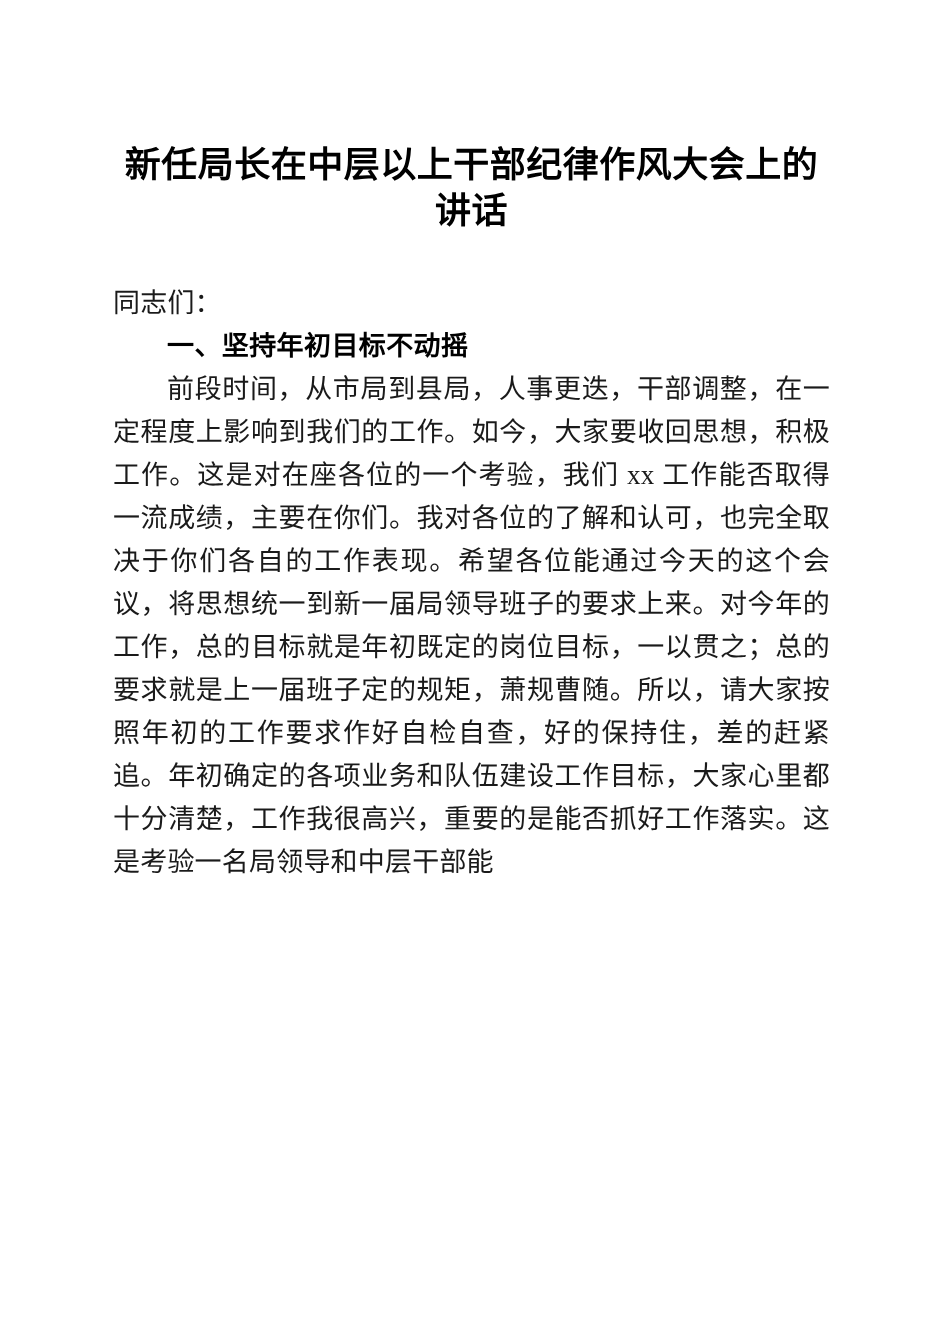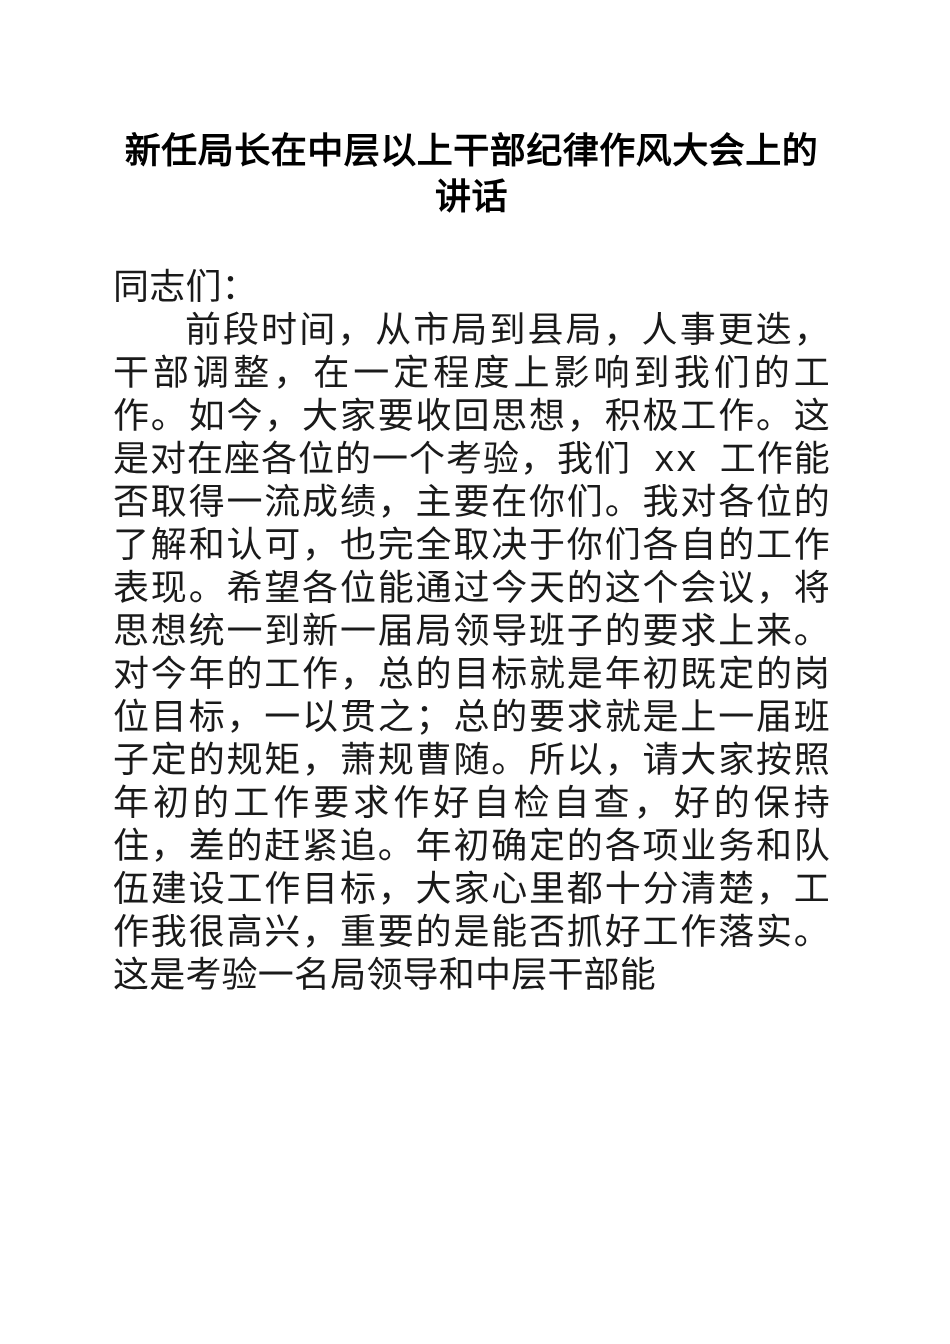--- a/index.html
+++ b/index.html
@@ -6,21 +6,21 @@
   html, body {
     margin: 0;
     padding: 0;
     background: #ffffff;
   }
 
   .page {
     position: relative;
     width: 950px;
     height: 1043px;
-    margin: 0 auto;
+    margin: 14px auto;
     background: #ffffff;
     overflow: hidden;
     box-sizing: border-box;
   }
 
   
   .content {
     position: absolute;
     left: 113px;
     top: 0;
@@ -40,22 +40,22 @@
     letter-spacing: 0.5px;
   }
 
   
   .body-block {
     padding-top: 48px;
   }
 
   
   p.para {
-    font-family: Liberation Mono, monospace;
-    font-size: 36px;
+    font-family: Liberation Serif, serif;
+    font-size: 27px;
     line-height: 43px;
     color: #1a1a1a;
     margin: 0;
     text-align: justify;
     text-justify: inter-ideograph;
     text-indent: 2em;
     letter-spacing: 0.2px;
     word-break: break-all;
   }
 
@@ -90,20 +90,21 @@
   <div class="content">
 
     <h1 class="doc-title">新任局长在中层以上干部纪律作风大会上的讲话</h1>
 
     <div class="body-block">
 
       <p class="para salutation">同志们：</p>
 
 
 
+      <p class="section-heading">一、坚持年初目标不动摇</p>
 
       <p class="para clipped">前段时间，从市局到县局，人事更迭，干部调整，在一定程度上影响到我们的工作。如今，大家要收回思想，积极工作。这是对在座各位的一个考验，我们 xx 工作能否取得一流成绩，主要在你们。我对各位的了解和认可，也完全取决于你们各自的工作表现。希望各位能通过今天的这个会议，将思想统一到新一届局领导班子的要求上来。对今年的工作，总的目标就是年初既定的岗位目标，一以贯之；总的要求就是上一届班子定的规矩，萧规曹随。所以，请大家按照年初的工作要求作好自检自查，好的保持住，差的赶紧追。年初确定的各项业务和队伍建设工作目标，大家心里都十分清楚，工作我很高兴，重要的是能否抓好工作落实。这是考验一名局领导和中层干部能</p>
 
     </div>
 
   </div>
 
 </div>
 
 </body></html>

